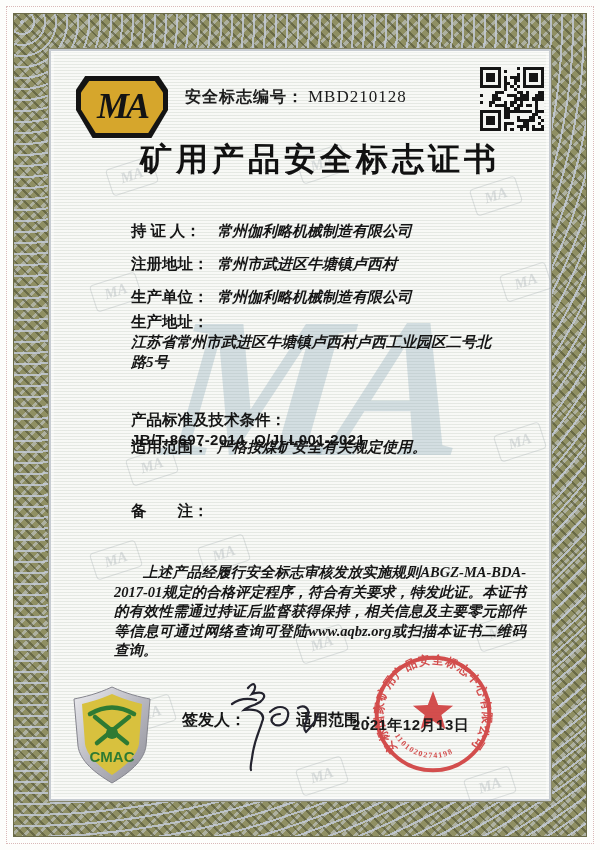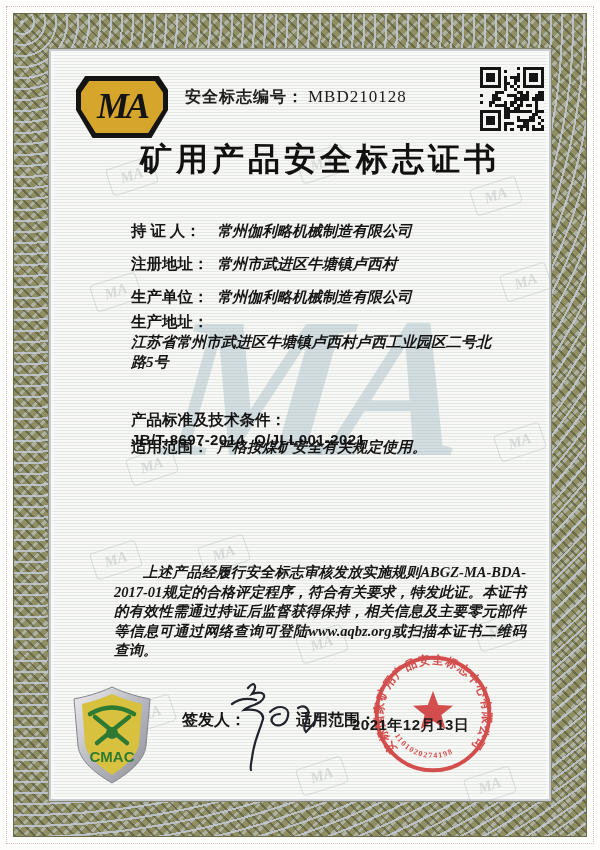--- a/index.html
+++ b/index.html
@@ -248,20 +248,24 @@
       <span class="val">江苏省常州市武进区牛塘镇卢西村卢西工业园区二号北路5号</span>
     </div>
     <div class="row" style="top:410px">
       <span class="lbl-auto">产品标准及技术条件：</span>
       <span class="val sans">JB/T 8697-2014  Q/JLL001-2021</span>
     </div>
     <div class="row" style="top:437px">
       <span class="lbl">适用范围：</span>
       <span class="val">严格按煤矿安全有关规定使用。</span>
     </div>
+    <div class="row" style="top:501px">
+      <span class="lbl">备　　注：</span>
+      <span class="val"></span>
+    </div>
 
     <p class="notice">上述产品经履行安全标志审核发放实施规则ABGZ-MA-BDA-2017-01规定的合格评定程序，符合有关要求，特发此证。本证书的有效性需通过持证后监督获得保持，相关信息及主要零元部件等信息可通过网络查询可登陆www.aqbz.org或扫描本证书二维码查询。</p>
 
     <svg class="cmac" viewBox="0 0 80 98">
       <defs>
         <linearGradient id="silver" x1="0" y1="0" x2="1" y2="1">
           <stop offset="0" stop-color="#ececf0"></stop>
             <stop offset=".5" stop-color="#b9b9c1"></stop>
             <stop offset="1" stop-color="#8f8f98"></stop>
         </linearGradient>

